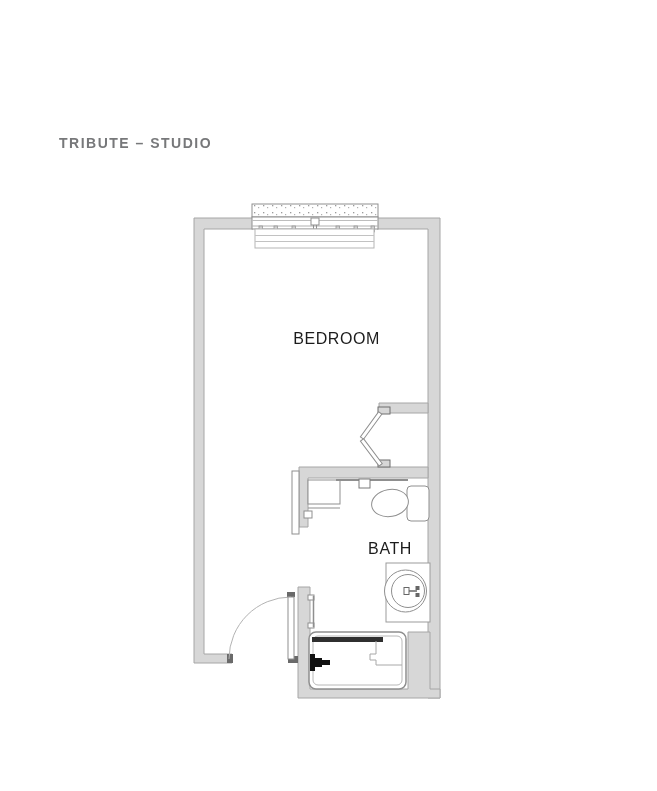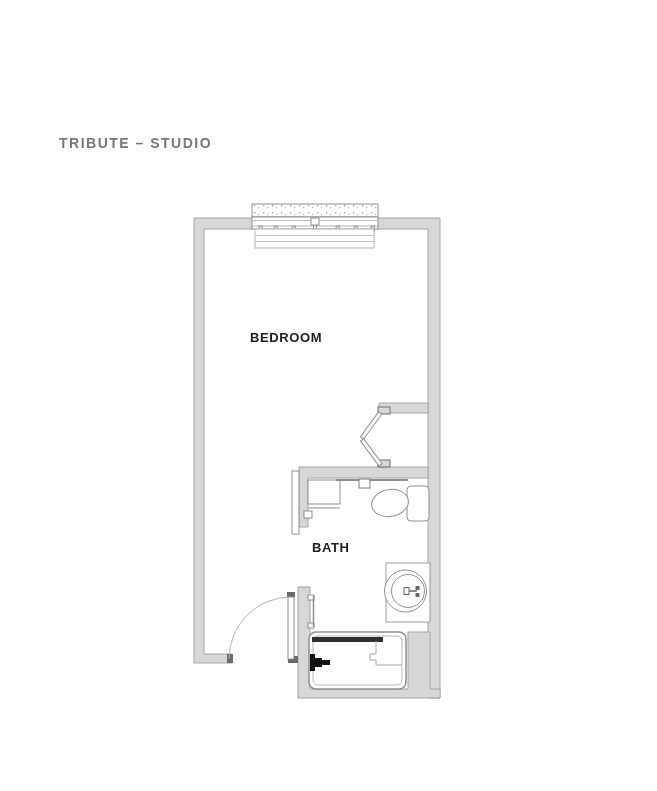--- a/index.html
+++ b/index.html
@@ -14,22 +14,22 @@
     position:relative;overflow:hidden;
   }
   .page-title{
     position:absolute;left:30px;top:135px;
     font-size:14px;font-weight:bold;letter-spacing:1.5px;
     color:var(--title-text);
     margin-left:29px;
   }
   .plan-svg{position:absolute;left:0;top:0;}
   .room-label{
-    position:absolute;text-align:left;
-    font-size:13px;font-weight:bold;letter-spacing:0.6px;
+    position:absolute;text-align:right;
+    font-size:16px;font-weight:normal;letter-spacing:0.6px;
     color:var(--label-text);
   }
   .room-label.bedroom{left:250px;top:330px;width:130px;}
   .room-label.bath{left:312px;top:540px;width:100px;}
 </style>
 </head>
 <body>
 
 <div class="page-title">TRIBUTE – STUDIO</div>
 

